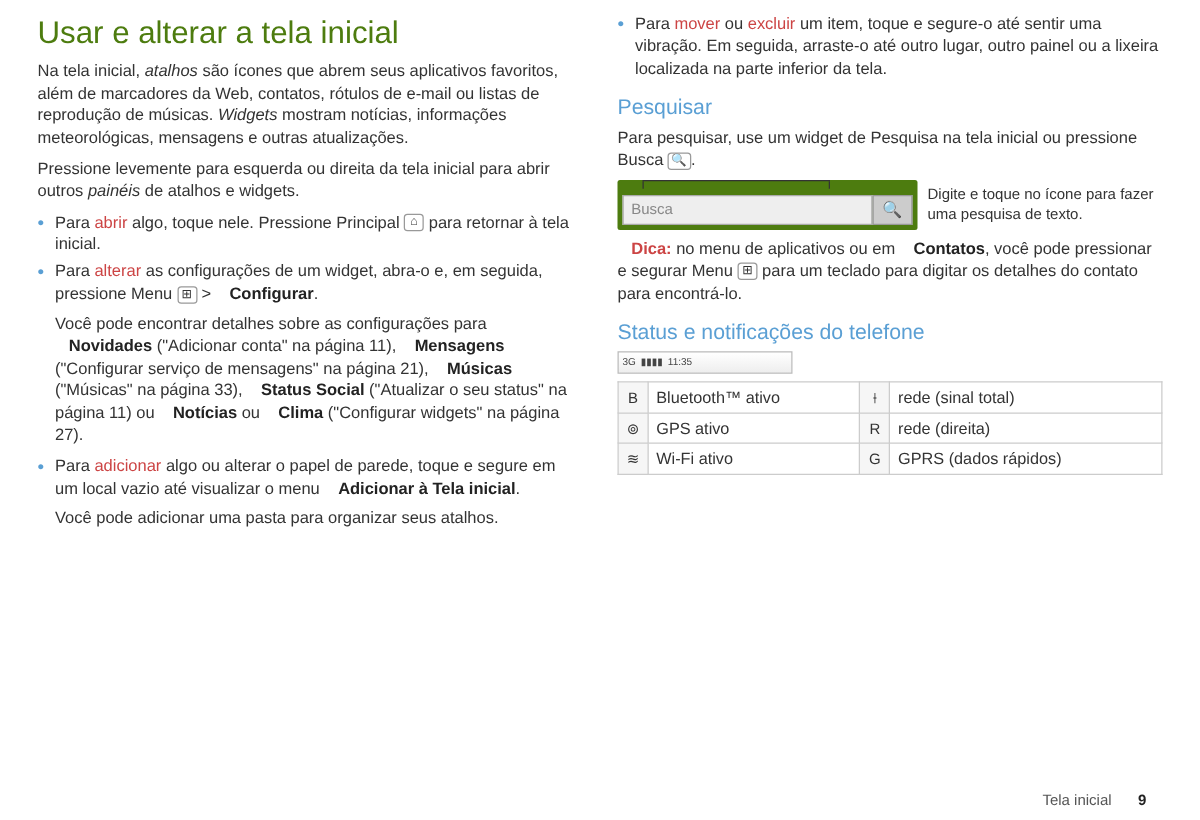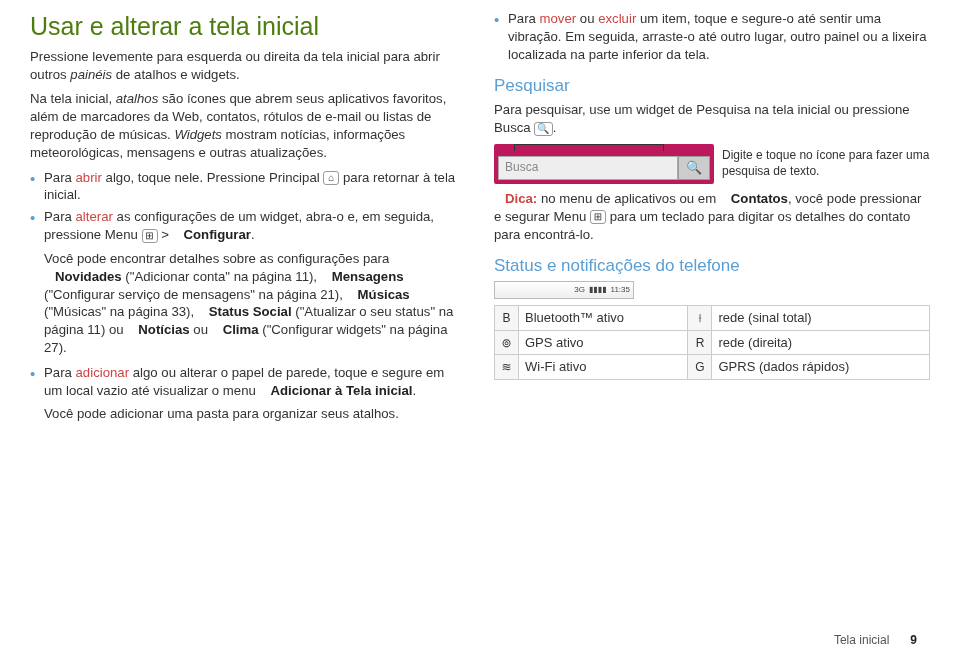--- a/index.html
+++ b/index.html
@@ -49,23 +49,23 @@
     vertical-align: middle;
     background: #fff;
   }
   .search-figure {
     display: flex;
     gap: 8px;
     align-items: center;
     margin: 6px 0 6px 0;
   }
   .search-bar {
-    width: 220px;
+    width: 240px;
     height: 40px;
-    background: #be185d;
+    background: #4d7c0f;
     border-radius: 2px;
     padding: 4px;
     display: flex;
     align-items: flex-end;
     position: relative;
     justify-content: center;
   }
   .search-field-wrap {
     display: flex;
     width: 100%;
@@ -95,21 +95,20 @@
   }
   .status-section { display: flex; gap: 8px; }
   .status-text { flex: 1; }
   .status-bar-img {
     width: 140px;
     height: 18px;
     background: linear-gradient(#fff,#eee);
     border: 1px solid #bbb;
     display: flex;
     align-items: center;
-    justify-content: flex-end;
     gap: 4px;
     padding: 0 3px;
     font-size: 8px;
     color: #444;
   }
   .status-table {
     margin-top: 6px;
     width: 100%;
     border-collapse: collapse;
     font-size: 13px;
@@ -149,24 +148,24 @@
   }
   .line-callout::before { left: 0; }
   .line-callout::after { right: 0; }
 </style>
 </head>
 <body>
 
 <div class="col">
   <h2>Usar e alterar a tela inicial</h2>
   <p>
+    <span>Na tela inicial, </span><i>atalhos</i><span> são ícones que abrem seus aplicativos favoritos, além de marcadores da Web, contatos, rótulos de e-mail ou listas de reprodução de músicas. </span><i>Widgets</i><span> mostram notícias, informações meteorológicas, mensagens e outras atualizações.</span>
+  </p>
+  <p>
     <span>Pressione levemente para esquerda ou direita da tela inicial para abrir outros </span><i>painéis</i><span> de atalhos e widgets.</span>
-  </p>
-  <p>
-    <span>Na tela inicial, </span><i>atalhos</i><span> são ícones que abrem seus aplicativos favoritos, além de marcadores da Web, contatos, rótulos de e-mail ou listas de reprodução de músicas. </span><i>Widgets</i><span> mostram notícias, informações meteorológicas, mensagens e outras atualizações.</span>
   </p>
   <ul>
     <li>
       <span>Para </span><span class="red">abrir</span><span> algo, toque nele. Pressione Principal </span><span class="iconbox">⌂</span><span> para retornar à tela inicial.</span>
     </li>
     <li>
       <span>Para </span><span class="red">alterar</span><span> as configurações de um widget, abra-o e, em seguida, pressione Menu </span><span class="iconbox">⊞</span><span> &gt; </span><b>Configurar</b><span>.</span>
     </li>
   </ul>
   <p class="indent">

